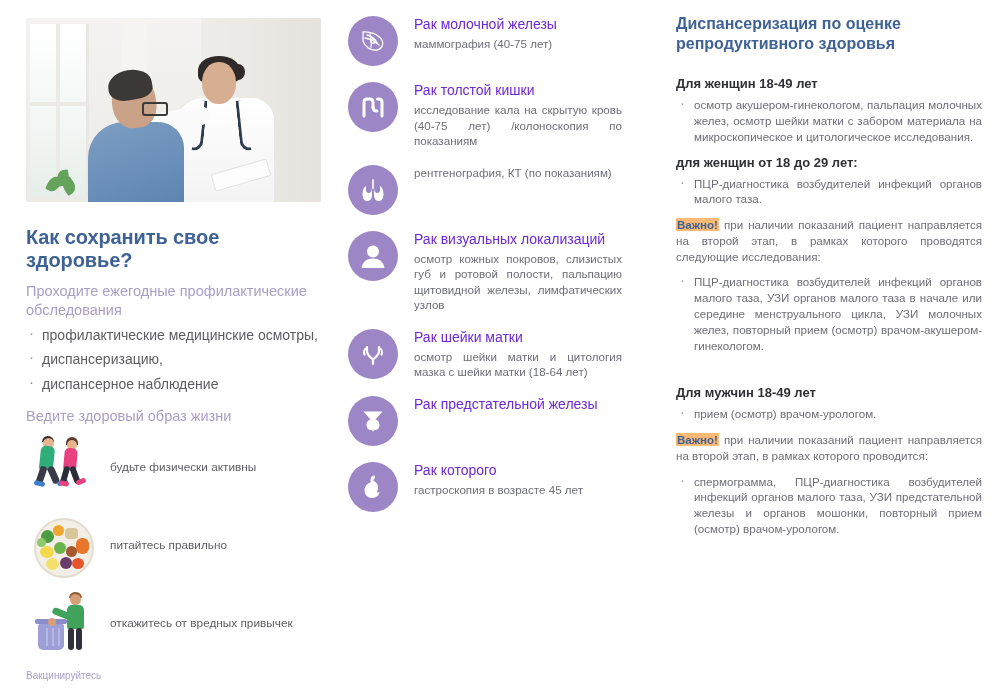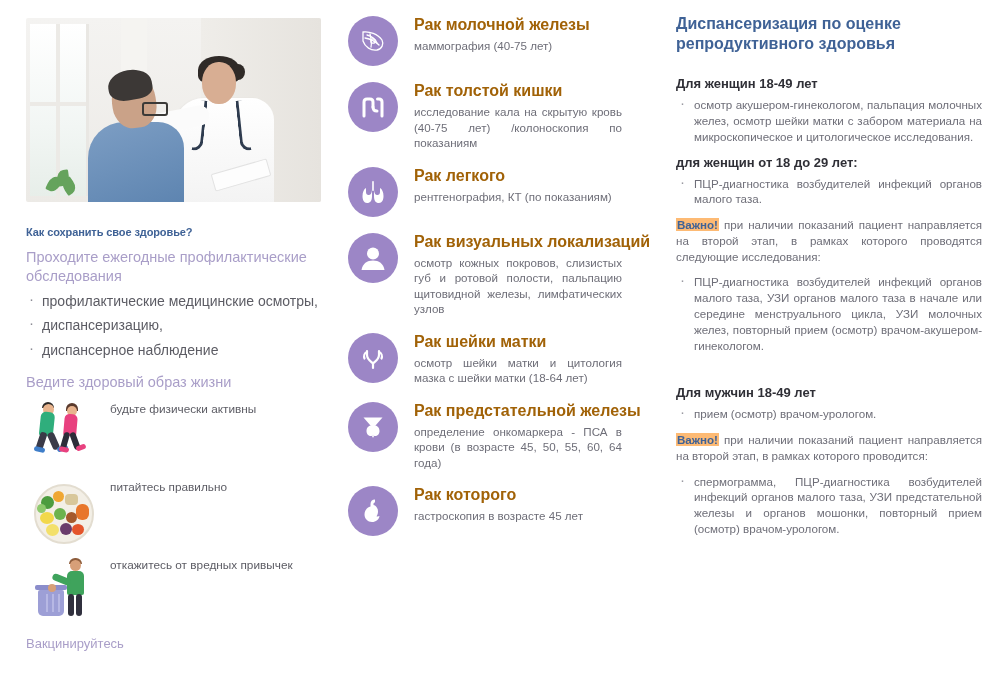--- a/index.html
+++ b/index.html
@@ -140,21 +140,21 @@
   .hp-plant-small i {
     position:absolute; width:12px; height:16px; background:#65a35c;
     border-radius: 60% 10% 60% 10%;
   }
   .hp-plant-small i:nth-child(1){ left:0; top:6px; transform:rotate(25deg);}
   .hp-plant-small i:nth-child(2){ left:9px; top:0px; transform:rotate(-8deg);}
   .hp-plant-small i:nth-child(3){ left:15px; top:8px; transform:rotate(-35deg);}
 
   .left-h1 {
     margin: 24px 0 0 0;
-    font-size: 11px;
+    font-size: 20px;
     font-weight: bold;
     color: #3f6296;
     letter-spacing: -0.1px;
   }
   .left-h2 {
     margin: 10px 0 0 0;
     font-size: 14.5px;
     color: #a99ec8;
     line-height: 1.28;
   }
@@ -180,20 +180,21 @@
     color: #8d8d96;
   }
   .left-h3 {
     margin: 16px 0 0 0;
     font-size: 14.5px;
     color: #a99ec8;
   }
   .life-rows { margin-top: 12px; }
   .life-row {
     display: flex;
+    align-items: center;
     height: 62px;
     margin-bottom: 16px;
   }
   .life-icon {
     width: 78px; flex: 0 0 78px;
     height: 62px;
     position: relative;
   }
   .life-label {
     font-size: 11.8px;
@@ -245,21 +246,21 @@
   .ic-trash .ph { position:absolute; left:44px; top:2px; width:11px; height:11px; background:#d79f78; border-radius:50%;}
   .ic-trash .phr{ position:absolute; left:43px; top:0px;  width:13px; height:6px; background:#8d5c3b; border-radius:6px 6px 0 0;}
   .ic-trash .pb { position:absolute; left:41px; top:13px; width:17px; height:24px; background:#3fa35c; border-radius:5px 5px 2px 2px;}
   .ic-trash .pa { position:absolute; left:26px; top:18px; width:19px; height:7px; background:#3fa35c; border-radius:4px; transform:rotate(22deg);}
   .ic-trash .pha{ position:absolute; left:22px; top:26px; width:8px; height:8px; background:#d79f78; border-radius:50%;}
   .ic-trash .pl { position:absolute; left:42px; top:36px; width:6px; height:22px; background:#30303e; border-radius:3px;}
   .ic-trash .pl2{ position:absolute; left:50px; top:36px; width:6px; height:22px; background:#30303e; border-radius:3px;}
 
   .left-h4 {
     margin: 12px 0 0 0;
-    font-size: 13px;
+    font-size: 10px;
     color: #a99ec8;
   }
 
   
   .col-mid {
     width: 330px;
     flex: 0 0 330px;
     padding: 14px 16px 0 8px;
     box-sizing: border-box;
   }
@@ -281,23 +282,23 @@
     border-radius: 50%;
     background: #9c86c6;
     display: flex;
     align-items: center;
     justify-content: center;
     margin-top: 2px;
   }
   .cancer-circle svg { display:block; }
   .cancer-text { padding-left: 16px; padding-top: 2px; }
   .cancer-name {
-    font-size: 16px;
-    font-weight: bold;
-    color: #a16207;
+    font-size: 14px;
+    font-weight: normal;
+    color: #6d28d9;
     margin-bottom: 4px;
   }
   .cancer-desc {
     font-size: 11.6px;
     color: #6e6e78;
     line-height: 1.34;
     text-align: justify;
     max-width: 208px;
   }
 
@@ -505,21 +506,20 @@
 
     <div class="cancer-item">
       <div class="cancer-circle">
         <svg width="30" height="30" viewBox="0 0 30 30" fill="#ffffff">
           <rect x="14.2" y="4" width="1.6" height="10" rx="0.8"></rect>
           <path d="M14 12 C14 17 12 18 10.5 18 C9 18 8 17 8 15 L8 11 C6 12 4.5 15 4.5 19 C4.5 23 6 26 9 26 C12.5 26 14 23.5 14 19 Z"></path>
           <path d="M16 12 C16 17 18 18 19.5 18 C21 18 22 17 22 15 L22 11 C24 12 25.5 15 25.5 19 C25.5 23 24 26 21 26 C17.5 26 16 23.5 16 19 Z"></path>
         </svg>
       </div>
       <div class="cancer-text">
-        <div class="cancer-name">Рак легкого</div>
         <div class="cancer-desc">рентгенография, КТ (по показаниям)</div>
       </div>
     </div>
 
     <div class="cancer-item">
       <div class="cancer-circle">
         <svg width="30" height="30" viewBox="0 0 30 30" fill="#ffffff">
           <circle cx="15" cy="10.5" r="6"></circle>
           <path d="M3.5 27 C4.5 20.5 9.2 17.5 15 17.5 C20.8 17.5 25.5 20.5 26.5 27 Z"></path>
         </svg>
@@ -548,21 +548,20 @@
     <div class="cancer-item">
       <div class="cancer-circle">
         <svg width="30" height="30" viewBox="0 0 30 30" fill="#ffffff">
           <path d="M5.5 5.5 L24.5 5.5 L17.5 13.5 L12.5 13.5 Z"></path>
           <path d="M15 13 C11 13 8.5 15.5 8.5 19 C8.5 22 10.5 24 13 24 C14 24 14.6 23.4 15 22.5 C15.4 23.4 16 24 17 24 C19.5 24 21.5 22 21.5 19 C21.5 15.5 19 13 15 13 Z"></path>
           <rect x="14.2" y="12.5" width="1.6" height="13" rx="0.8"></rect>
         </svg>
       </div>
       <div class="cancer-text">
         <div class="cancer-name">Рак предстательной железы</div>
-        <div class="cancer-desc">определение онкомаркера - ПСА в крови (в возрасте 45, 50, 55, 60, 64 года)</div>
       </div>
     </div>
 
     <div class="cancer-item">
       <div class="cancer-circle">
         <svg width="30" height="30" viewBox="0 0 30 30" fill="#ffffff">
           <path d="M17 3.5 C14 3.5 12.5 5.5 12.5 8 L12.5 10.5 C9 11.5 6.5 14.5 6.5 18.5 C6.5 22.8 9.8 26 14 26 C18 26 21 23.5 21.5 20 C20.5 20.5 19.5 20.6 18.5 20.3 C19.5 19 20 17.2 20 15.5 C20 12 18 9.6 15.5 9 L15.5 8 C15.5 7 16 6.5 17 6.5 Z"></path>
         </svg>
       </div>
       <div class="cancer-text">

